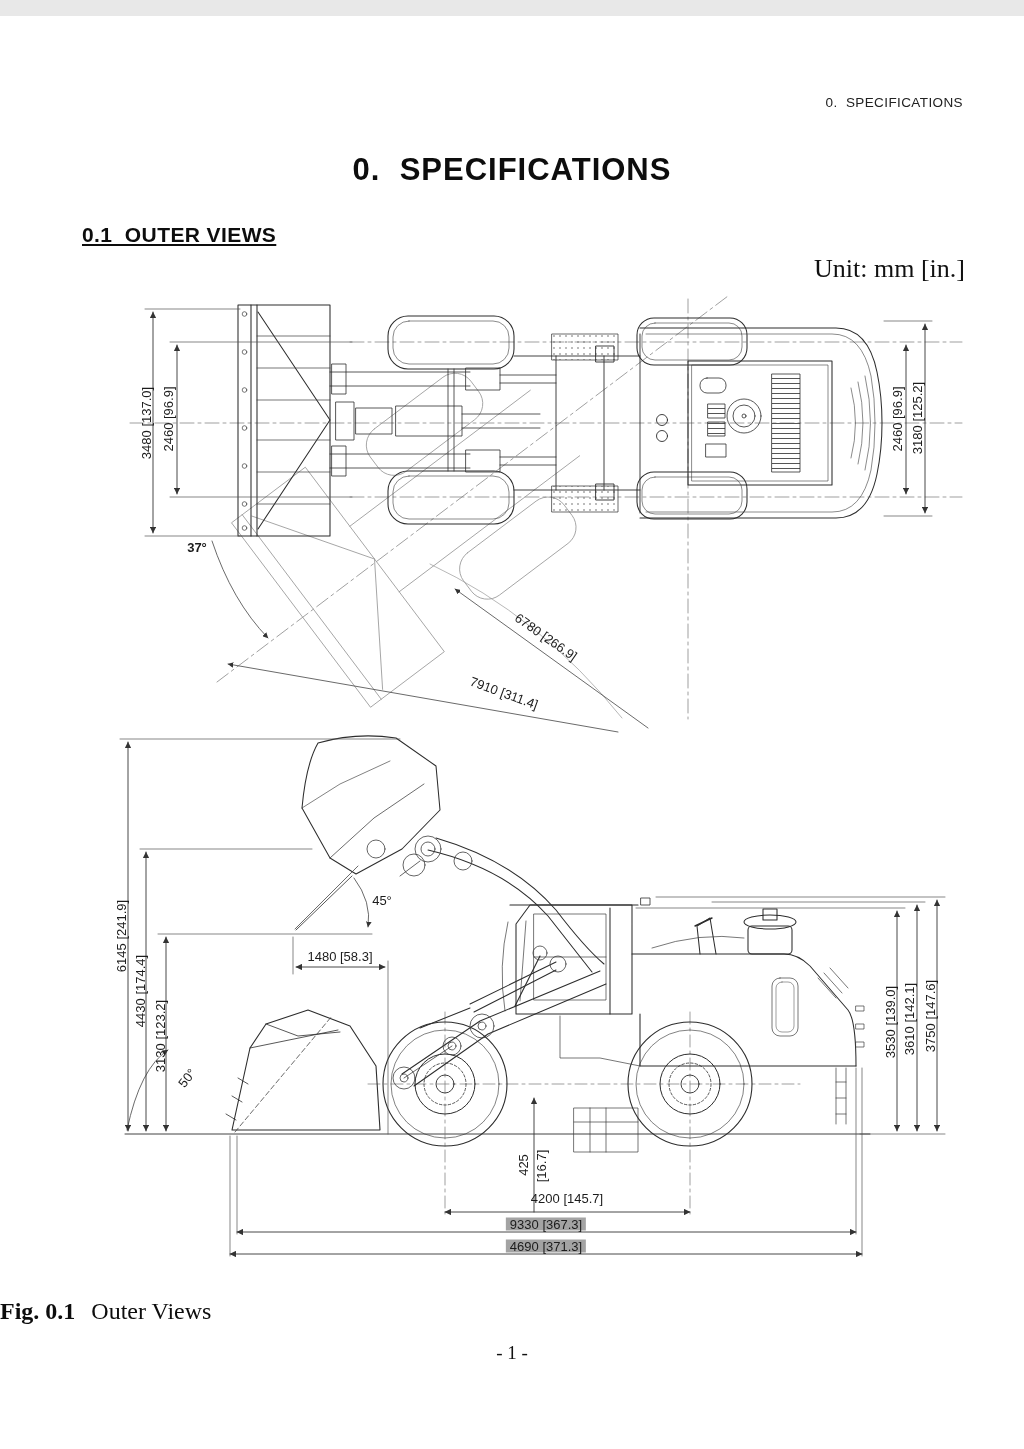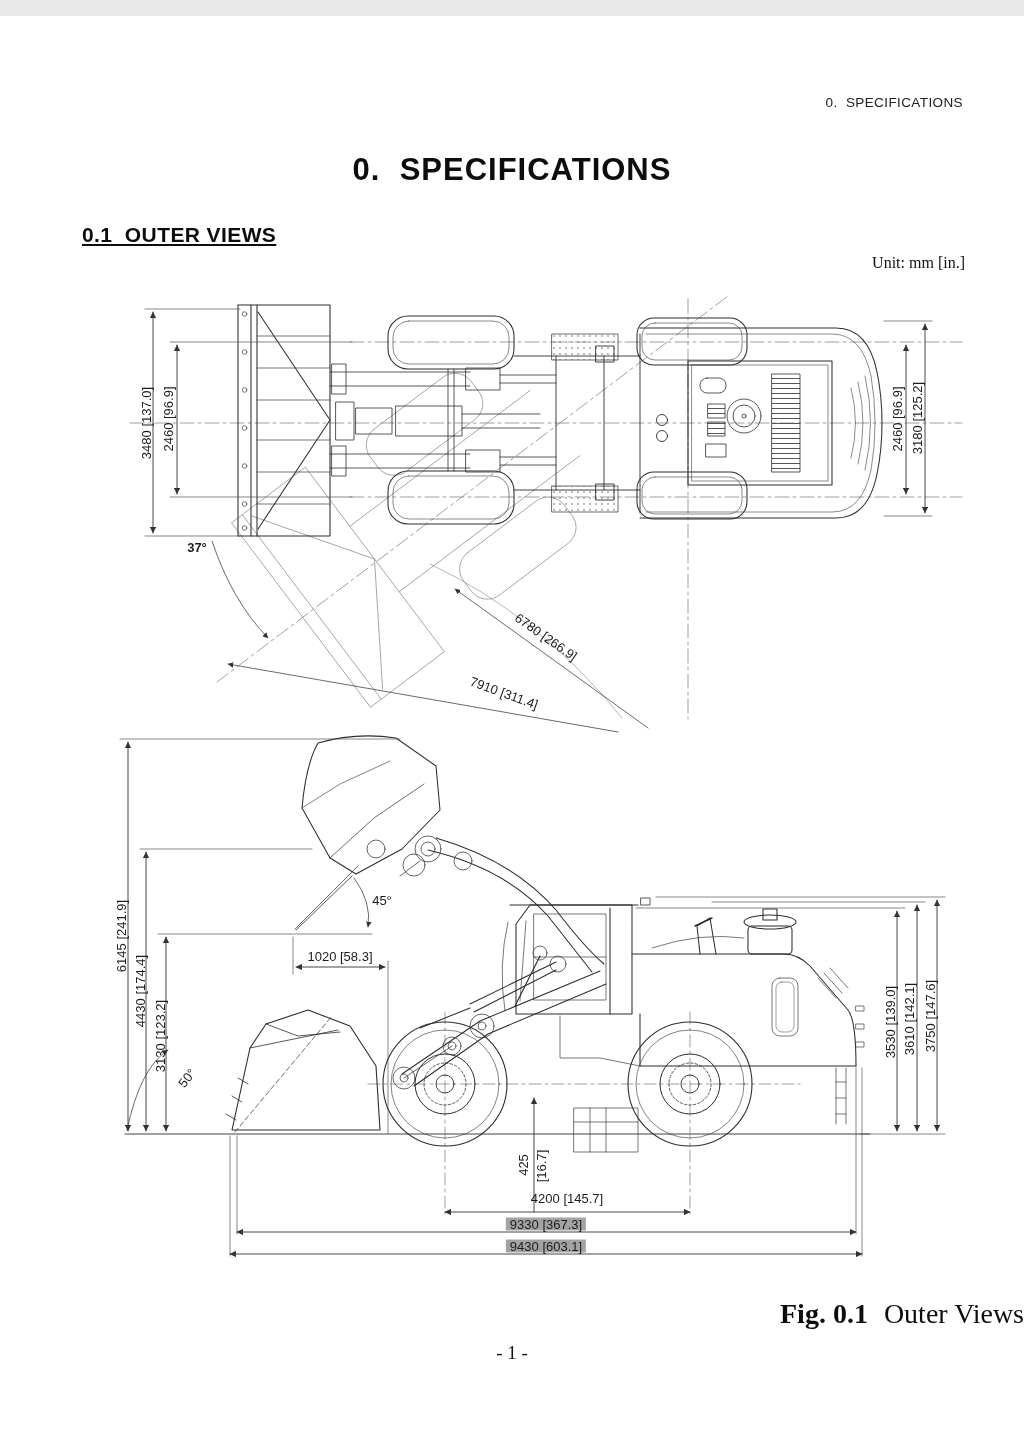--- a/index.html
+++ b/index.html
@@ -6,31 +6,31 @@
   .page{position:relative;width:1024px;height:1449px;background:#ffffff;margin:16px auto;
         font-family:"Liberation Sans",sans-serif;color:#111;overflow:hidden;}
   .page *{box-sizing:border-box;}
   .running-header{position:absolute;top:79px;right:61px;font-size:13.5px;letter-spacing:.4px;
         color:#222;white-space:pre;}
   .doc-title{position:absolute;top:136px;left:0;width:1024px;text-align:center;
         font-size:31px;font-weight:bold;letter-spacing:1px;white-space:pre;color:#0d0d0d;}
   .section-heading{position:absolute;top:207px;left:82px;font-size:21px;font-weight:bold;
         letter-spacing:.4px;white-space:pre;color:#0d0d0d;text-decoration:underline;}
   .unit-note{position:absolute;top:238px;right:59px;font-family:"Liberation Serif",serif;
-        font-size:16px;color:#111;white-space:pre;}
+        font-size:26px;color:#111;white-space:pre;}
   .art{position:absolute;left:0;top:0;}
   .dim{position:absolute;font-size:13px;color:#1c1c1c;white-space:pre;line-height:1;
         transform:translate(-50%,-50%);}
   .dim.v{transform:translate(-50%,-50%) rotate(-90deg);}
   .dim.r35{transform:translate(-50%,-50%) rotate(35deg);}
   .dim.r20{transform:translate(-50%,-50%) rotate(20deg);}
   .dim.rn52{transform:translate(-50%,-50%) rotate(-52deg);}
   .dim.bg{background:#a3a3a3;padding:0 4px;}
-  .fig-caption{position:absolute;top:1282px;left:0;width:1024px;text-align:right;
-        font-family:"Liberation Serif",serif;font-size:28px;color:#0d0d0d;}
+  .fig-caption{position:absolute;top:1282px;left:0;width:1024px;text-align:left;
+        font-family:"Liberation Serif",serif;font-size:24px;color:#0d0d0d;}
   .fig-caption .fig-label{font-weight:bold;margin-right:16px;}
   .page-number{position:absolute;top:1326px;left:0;width:1024px;text-align:center;
         font-family:"Liberation Serif",serif;font-size:19px;color:#111;white-space:pre;}
 </style>
 </head>
 <body>
 
 <div class="page">
 
   <div class="running-header">0.  SPECIFICATIONS</div>
@@ -313,28 +313,28 @@
   <span class="dim v" style="left:897px;top:403px;">2460 [96.9]</span>
   <span class="dim v" style="left:917px;top:402px;">3180 [125.2]</span>
   <span class="dim r35" style="left:546px;top:621px;">6780 [266.9]</span>
   <span class="dim r20" style="left:504px;top:677px;">7910 [311.4]</span>
 
   <span class="dim v" style="left:121px;top:920px;">6145 [241.9]</span>
   <span class="dim v" style="left:140px;top:975px;">4430 [174.4]</span>
   <span class="dim v" style="left:160px;top:1020px;">3130 [123.2]</span>
   <span class="dim rn52" style="left:187px;top:1062px;">50°</span>
   <span class="dim" style="left:374px;top:884px;padding-left:16px;">45°</span>
-  <span class="dim" style="left:340px;top:940px;">1020 [58.3]</span>
+  <span class="dim" style="left:340px;top:940px;">1480 [58.3]</span>
   <span class="dim v" style="left:890px;top:1006px;">3530 [139.0]</span>
   <span class="dim v" style="left:909px;top:1003px;">3610 [142.1]</span>
   <span class="dim v" style="left:930px;top:1000px;">3750 [147.6]</span>
   <span class="dim v" style="left:523px;top:1149px;">425</span>
   <span class="dim v" style="left:541px;top:1150px;">[16.7]</span>
   <span class="dim" style="left:567px;top:1182px;">4200 [145.7]</span>
   <span class="dim bg" style="left:546px;top:1208px;">9330 [367.3]</span>
-  <span class="dim bg" style="left:546px;top:1230px;">9430 [603.1]</span>
+  <span class="dim bg" style="left:546px;top:1230px;">4690 [371.3]</span>
 
   <div class="fig-caption">
     <span class="fig-label">Fig. 0.1</span><span>Outer Views</span>
   </div>
   <div class="page-number">- 1 -</div>
 
 </div>
 
 </body></html>

